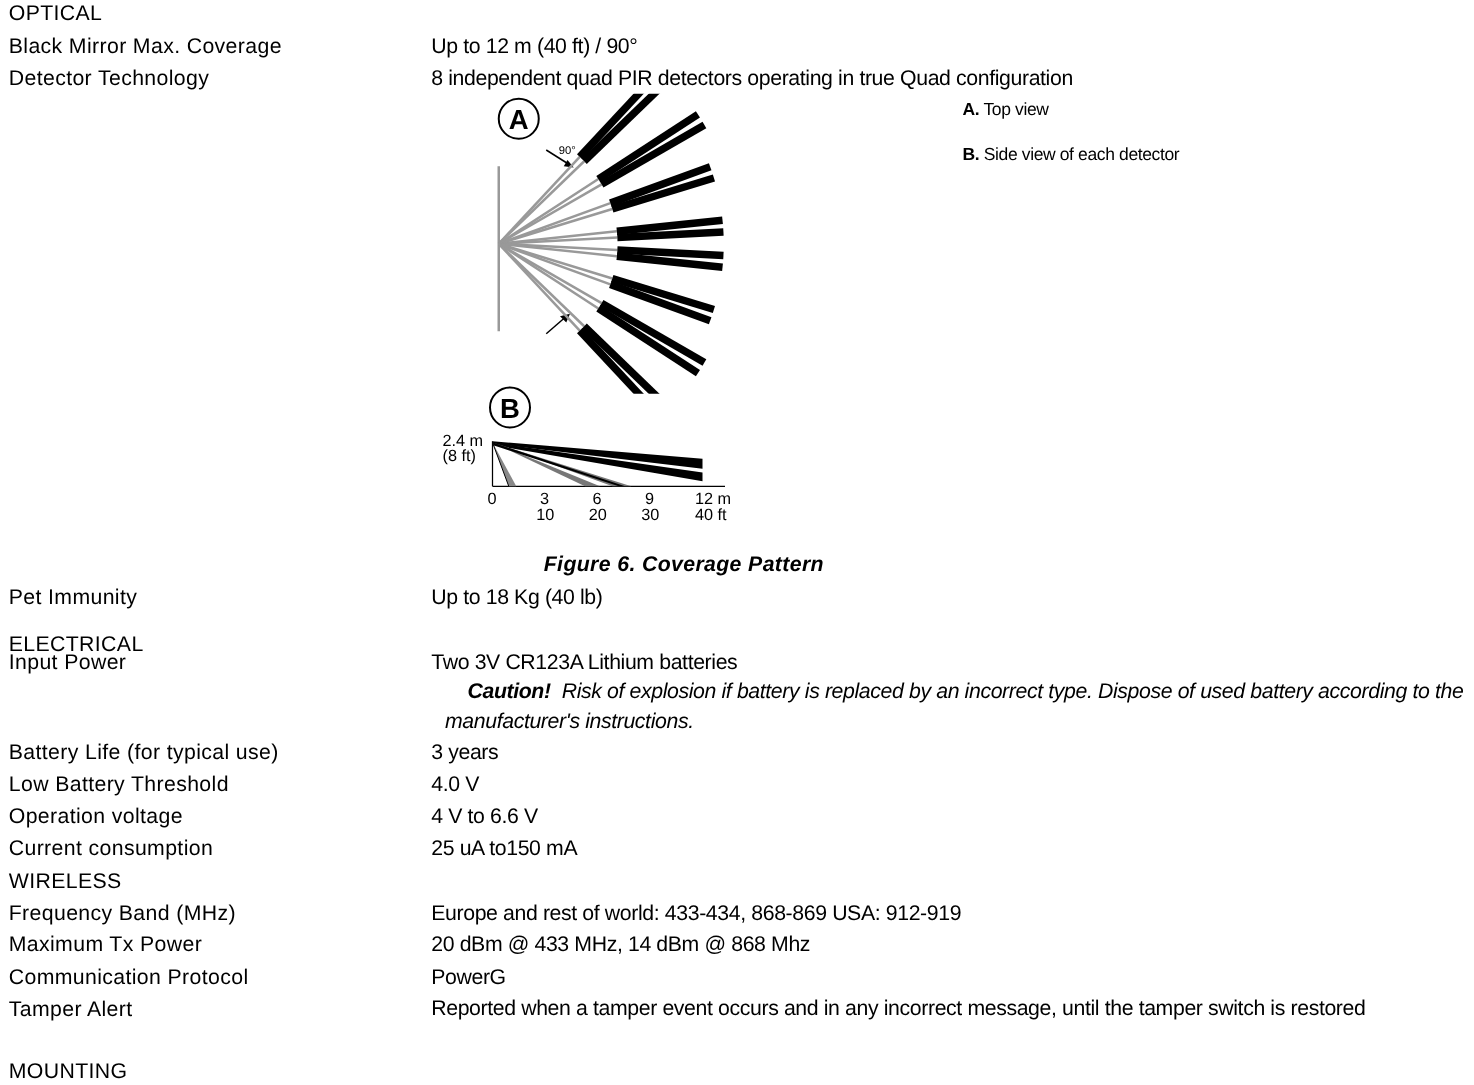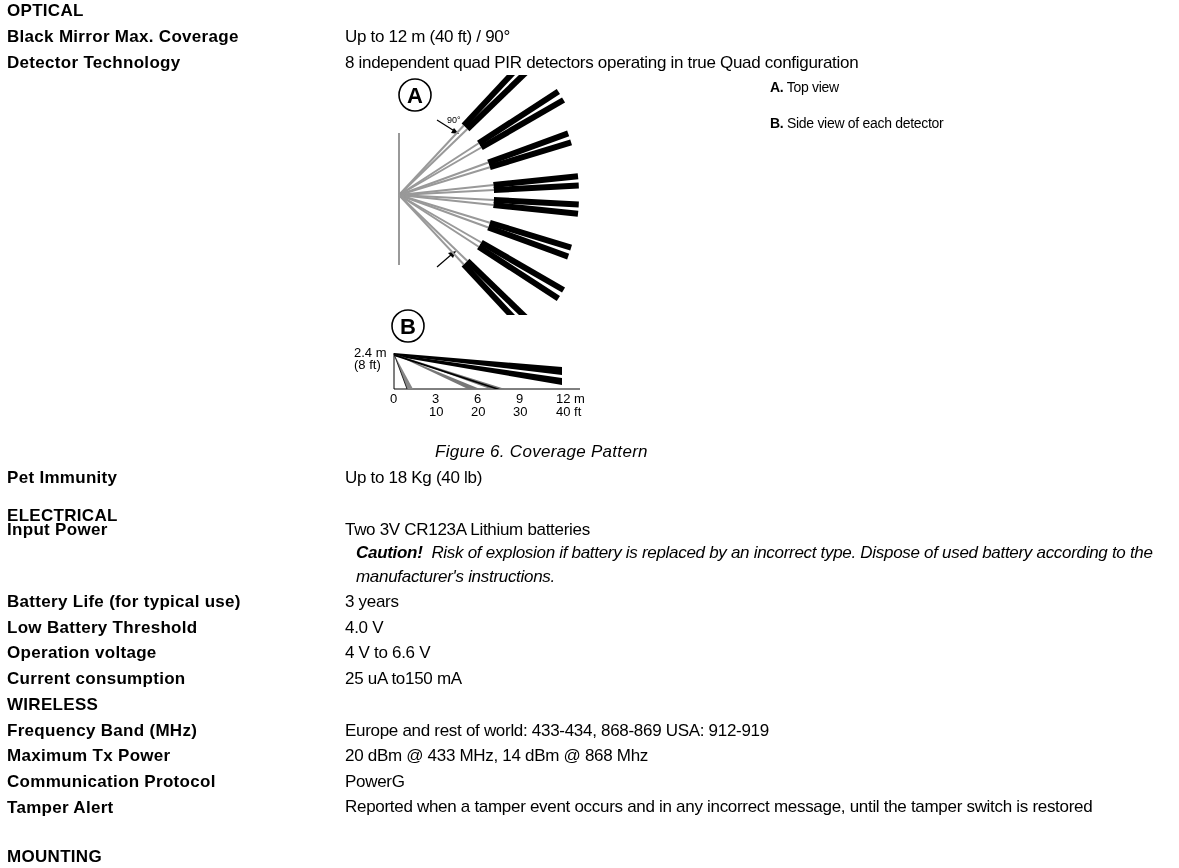--- a/index.html
+++ b/index.html
@@ -1,25 +1,25 @@
 <!DOCTYPE html>
 <html><head>
 <meta charset="utf-8">
 <style>
   html, body { margin:0; padding:0; background:#ffffff; }
   body { width:1179px; height:868px; position:relative; overflow:hidden;
          font-family:"Liberation Sans", sans-serif; color:#000; }
-  .lbl { position:absolute; left:7px; font-weight:bold; font-size:17px; letter-spacing:0.3px; white-space:nowrap; }
+  .lbl { position:absolute; left:7px; font-weight:normal; font-size:17px; letter-spacing:0.3px; white-space:nowrap; }
   .val { position:absolute; left:345px; font-size:17px; white-space:nowrap; letter-spacing:-0.3px; }
   .val.wrap { white-space:normal; width:820px; line-height:24px; }
   .caution-line { position:absolute; left:356px; font-size:17px; font-style:italic; letter-spacing:-0.3px; width:822px; line-height:24px; }
-  .caution-line b { font-weight:bold; }
+  .caution-line b { font-weight:bold;margin-left:18px; }
   .legend { position:absolute; left:770px; font-size:14px; white-space:nowrap; letter-spacing:-0.3px; }
   .legend b { font-weight:bold; }
-  .caption { position:absolute; left:435px; top:442px; font-size:17px; font-weight:normal; font-style:italic; letter-spacing:0.3px; }
+  .caption { position:absolute; left:435px; top:442px; font-size:17px; font-weight:bold; font-style:italic; letter-spacing:0.3px; }
   svg { position:absolute; }
 </style>
 </head>
 <body>
 
 <div class="lbl" style="top:1px">OPTICAL</div>
 <div class="lbl" style="top:27px">Black Mirror Max. Coverage</div>
 <div class="val" style="top:27px">Up to 12 m (40 ft) / 90°</div>
 <div class="lbl" style="top:53px">Detector Technology</div>
 <div class="val" style="top:53px">8 independent quad PIR detectors operating in true Quad configuration</div>

